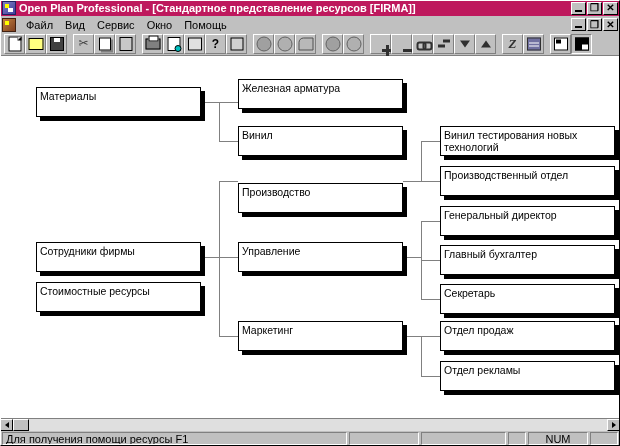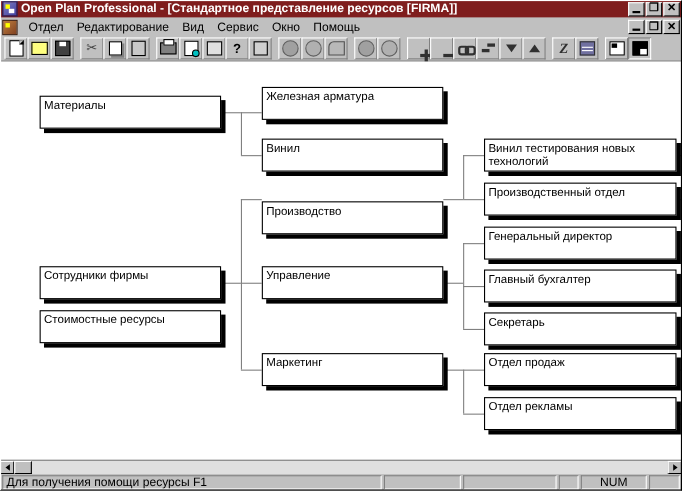--- a/index.html
+++ b/index.html
@@ -8,21 +8,21 @@
     font-family:"Liberation Sans","DejaVu Sans",sans-serif;
     font-size:11px;
     background:#c0c0c0;
     -webkit-font-smoothing:none;
   }
   #app{position:relative;width:620px;height:446px;background:#c0c0c0;}
 
   
   .titlebar{
     position:absolute;left:0;top:0;width:620px;height:16px;
-    background:#7f1d1d;color:#fff;display:flex;align-items:center;
+    background:#be185d;color:#fff;display:flex;align-items:center;
     font-weight:bold;font-size:11px;
   }
   .tb-icon{
     width:14px;height:14px;margin-left:2px;margin-right:3px;flex:none;
     background:linear-gradient(135deg,#7f7fbf 0%,#4040a0 100%);
     border:1px solid #202060;position:relative;box-sizing:border-box;
   }
   .tb-icon:after{
     content:"";position:absolute;left:2px;top:2px;width:4px;height:4px;background:#ff0;
   }
@@ -203,22 +203,21 @@
           <span>❐</span>
         </div>
       <div class="sysbtn cls">
           <span>✕</span>
         </div>
     </div>
   </div>
 
   <div class="menubar">
     <div class="mdi-icon"></div>
-    <div class="menu-item">Отдел</div>
-    <div class="menu-item">Редактирование</div>
+    <div class="menu-item">Файл</div>
     <div class="menu-item">Вид</div>
     <div class="menu-item">Сервис</div>
     <div class="menu-item">Окно</div>
     <div class="menu-item">Помощь</div>
     <div class="menu-spacer"></div>
     <div class="mdi-btns">
       <div class="sysbtn min"></div>
       <div class="sysbtn max">
           <span>❐</span>
         </div>

